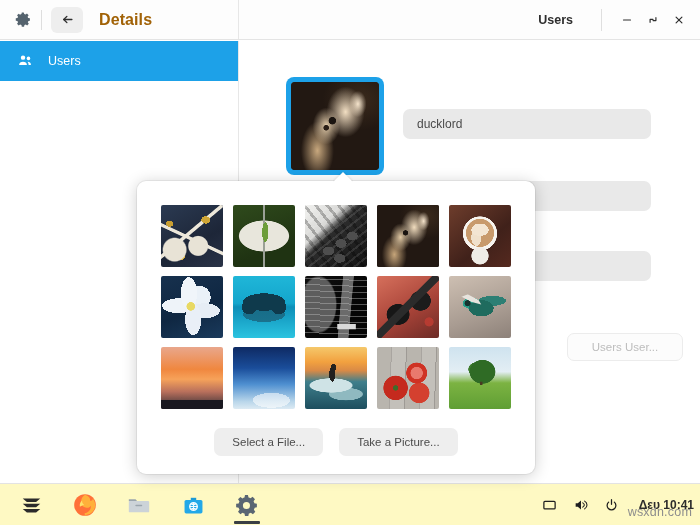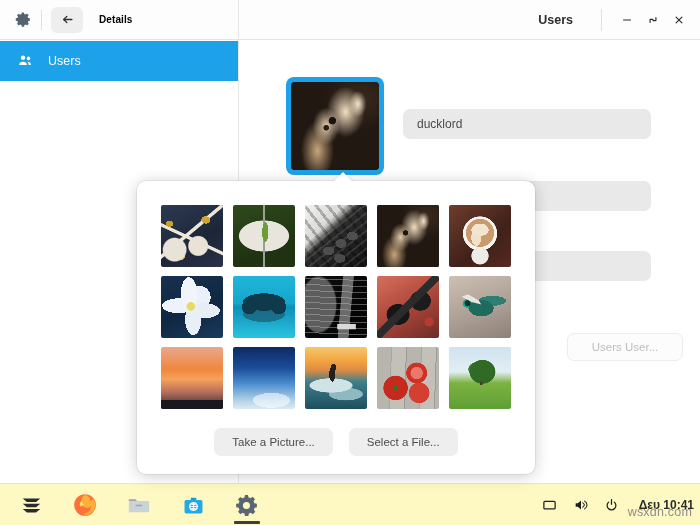--- a/index.html
+++ b/index.html
@@ -22,21 +22,21 @@
     display:flex; align-items:center;
   }
   #hdr-left { width:239px; height:100%; display:flex; align-items:center; padding-left:10px;
               border-right:1px solid #e7e7e7; }
   .gear-wrap { width:26px; height:26px; display:flex; align-items:center; justify-content:center; }
   .vdiv { width:1px; height:20px; background:#dedede; margin:0 9px 0 5px; }
   .back-btn {
     width:32px; height:26px; border-radius:6px; background:#eeeeee;
     display:flex; align-items:center; justify-content:center; cursor:pointer;
   }
-  #details-label { font-size:10px; font-weight:bold; color:#000000; margin-left:16px; letter-spacing:.1px; }
+  #details-label { font-size:16px; font-weight:bold; color:#a16207; margin-left:16px; letter-spacing:.1px; }
 
   #hdr-right { flex:1; height:100%; display:flex; align-items:center; justify-content:flex-end; padding-right:8px; }
   #users-title { font-size:12.5px; font-weight:bold; color:#2e2e2e; margin-right:14px; }
   .unlock-btn {
     height:27px; border-radius:7px; background:#eeeeee;
     display:flex; align-items:center; gap:7px; padding:0 14px; cursor:pointer;
   }
   .unlock-btn span.lbl { font-size:12px; color:#5d5d5d; }
   .hdr-vdiv { width:1px; height:22px; background:#dfdfdf; margin:0 12px 0 14px; }
   .wbtn { width:26px; height:26px; display:flex; align-items:center; justify-content:center; cursor:pointer; }
@@ -385,24 +385,24 @@
             radial-gradient(ellipse 16% 14% at 44% 36%, #3d7d2c 0 78%, rgba(0,0,0,0) 82%);"></div>
         <div class="ph" style="background:
             linear-gradient(0deg, rgba(0,0,0,0) 0 38%, #4a3a22 39% 58%, rgba(0,0,0,0) 59%);
             clip-path:inset(56% 46% 34% 50%);"></div>
       </div>
 
     </div>
 
     <div id="pop-btns">
       <div class="pop-btn">
+        <span class="lbl">Select a File...</span>
+      </div>
+      <div class="pop-btn">
         <span class="lbl">Take a Picture...</span>
-      </div>
-      <div class="pop-btn">
-        <span class="lbl">Select a File...</span>
       </div>
     </div>
   </div>
 </div>
 
 <div id="taskbar">
   <div id="tb-left">
 
     <div class="tb-item">
       <svg width="25" height="25" viewBox="0 0 24 24">

